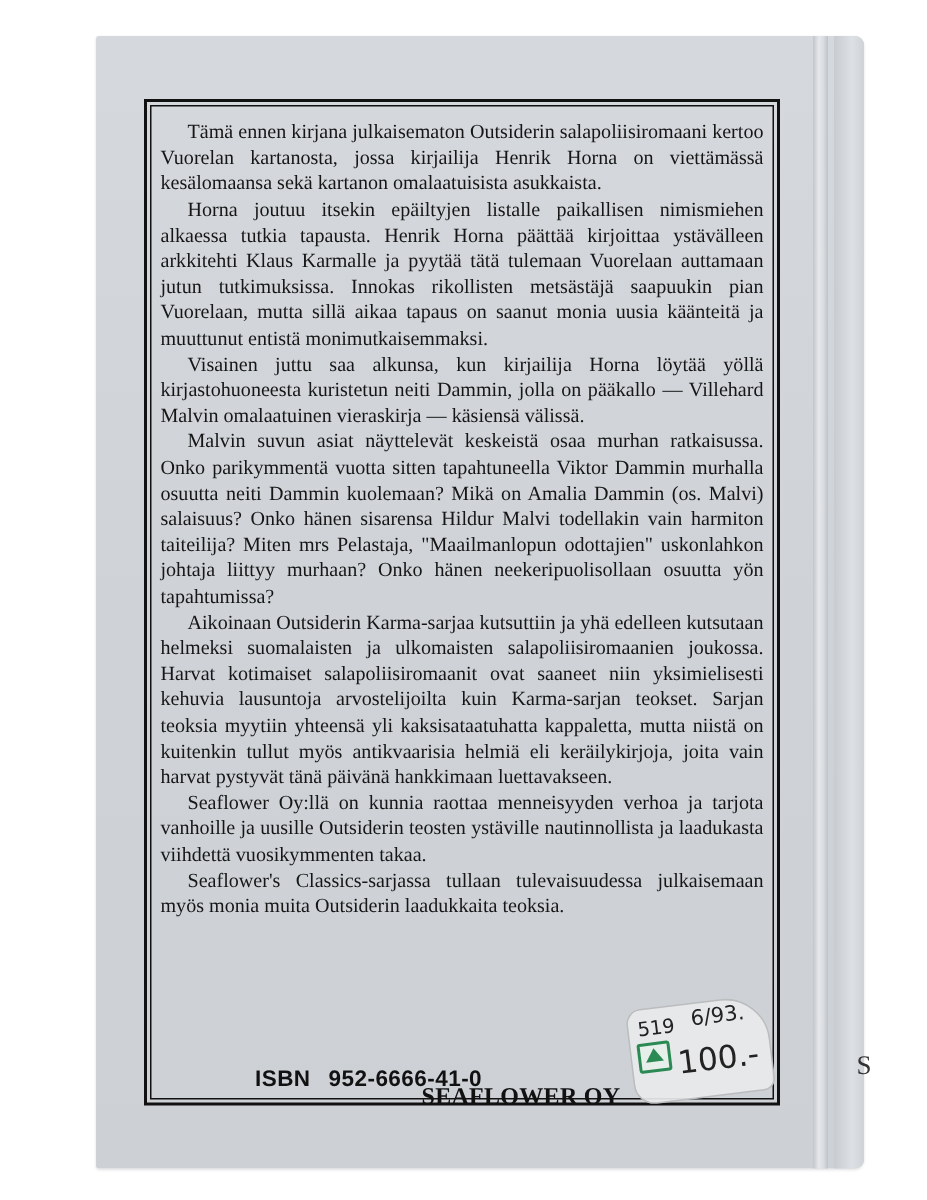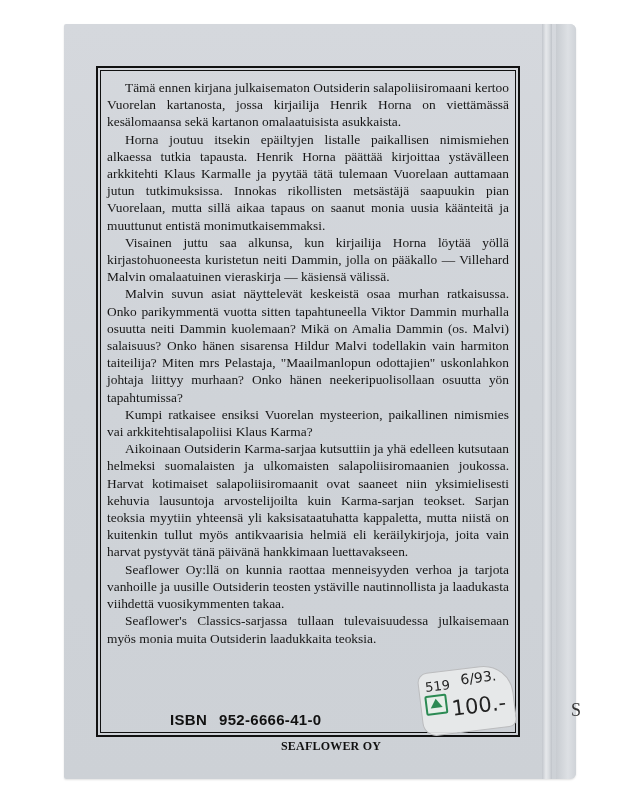--- a/index.html
+++ b/index.html
@@ -34,21 +34,21 @@
     margin:0; font-size:13.4px; line-height:17.2px; color:#161616;
     text-align:justify; text-indent:18px; hyphens:manual;
   }
   .blurb p.gap { margin-top:17px; }
   .isbn {
     position:absolute; left:22px; top:640px; font-family:Liberation Sans, sans-serif;
     font-weight:bold; font-size:15px; color:#111; letter-spacing:0.3px;margin-left:47px;
   }
   .isbn span + span { margin-left:12px; }
   .publisher {
-    position:absolute; left:180px; top:668px; font-weight:bold; font-size:12px; color:#111;
+    position:absolute; left:180px; top:652px; font-weight:bold; font-size:16px; color:#111;
     letter-spacing:0.2px;
   }
   .sticker {
     position:absolute; left:420px; top:668px; width:92px; height:62px;
     background:rgba(232,233,234,0.92); border:1px solid #bbbcbe;
     border-radius:10px 30px 8px 14px; transform:rotate(-7deg);
     font-family:"DejaVu Sans",sans-serif; color:#222;
   }
   .sticker .code { position:absolute; left:6px; top:6px; font-size:13px; }
   .sticker .date { position:absolute; left:42px; top:2px; font-size:14px; }
@@ -73,21 +73,20 @@
   <div class="spine-groove"></div>
   <div class="spine-edge"></div>
 
   <div class="frame">
     <div class="frame-inner">
       <div class="blurb">
         <p>Tämä ennen kirjana julkaisematon Outsiderin salapoliisiromaani kertoo Vuorelan kartanosta, jossa kirjailija Henrik Horna on viet­tämässä kesälomaansa sekä kartanon omalaatuisista asukkaista.</p>
         <p>Horna joutuu itsekin epäiltyjen listalle paikallisen nimismiehen alkaessa tutkia tapausta. Henrik Horna päättää kirjoittaa ystävälleen arkkitehti Klaus Karmalle ja pyytää tätä tulemaan Vuorelaan aut­tamaan jutun tutkimuksissa. Innokas rikollisten metsästäjä saa­puukin pian Vuorelaan, mutta sillä aikaa tapaus on saanut monia uusia käänteitä ja muuttunut entistä monimutkaisemmaksi.</p>
         <p>Visainen juttu saa alkunsa, kun kirjailija Horna löytää yöllä kirjastohuoneesta kuristetun neiti Dammin, jolla on pääkallo — Villehard Malvin omalaatuinen vieraskirja —  käsiensä välissä.</p>
         <p>Malvin suvun  asiat näyttelevät keskeistä osaa murhan ratkaisus­sa. Onko parikymmentä vuotta sitten tapahtuneella Viktor Dammin murhalla osuutta neiti Dammin kuolemaan? Mikä on Amalia Dam­min (os. Malvi) salaisuus? Onko hänen sisarensa Hildur Malvi todellakin vain harmiton taiteilija? Miten mrs Pelastaja, "Maail­manlopun odottajien" uskonlahkon johtaja liittyy murhaan? Onko hänen neekeripuolisollaan osuutta yön tapahtumissa?</p>
-        <p>Kumpi ratkaisee ensiksi Vuorelan mysteerion, paikallinen ni­mismies vai arkkitehtisalapoliisi Klaus Karma?</p>
         <p>Aikoinaan Outsiderin Karma-sarjaa kutsuttiin ja yhä edelleen kutsutaan helmeksi suomalaisten ja ulkomaisten salapoliisi­romaanien joukossa. Harvat kotimaiset salapoliisiromaanit ovat saaneet niin yksimielisesti kehuvia lausuntoja arvostelijoilta kuin Karma-sarjan teokset. Sarjan teoksia myytiin yhteensä yli kaksi­sataatuhatta kappaletta, mutta niistä on kuitenkin tullut myös an­tikvaarisia helmiä eli keräilykirjoja, joita vain harvat pystyvät tänä päivänä hankkimaan luettavakseen.</p>
         <p>Seaflower Oy:llä on kunnia raottaa menneisyyden verhoa ja tarjota vanhoille ja uusille Outsiderin teosten ystäville nautinnollista ja laadukasta viihdettä vuosikymmenten takaa.</p>
         <p>Seaflower's Classics-sarjassa tullaan tulevaisuudessa julkaise­maan myös monia muita Outsiderin laadukkaita teoksia.</p>
       </div>
       <div class="isbn">
         <span>ISBN</span><span>952-6666-41-0</span>
       </div>
       <div class="publisher">SEAFLOWER OY</div>
     </div>
   </div>

